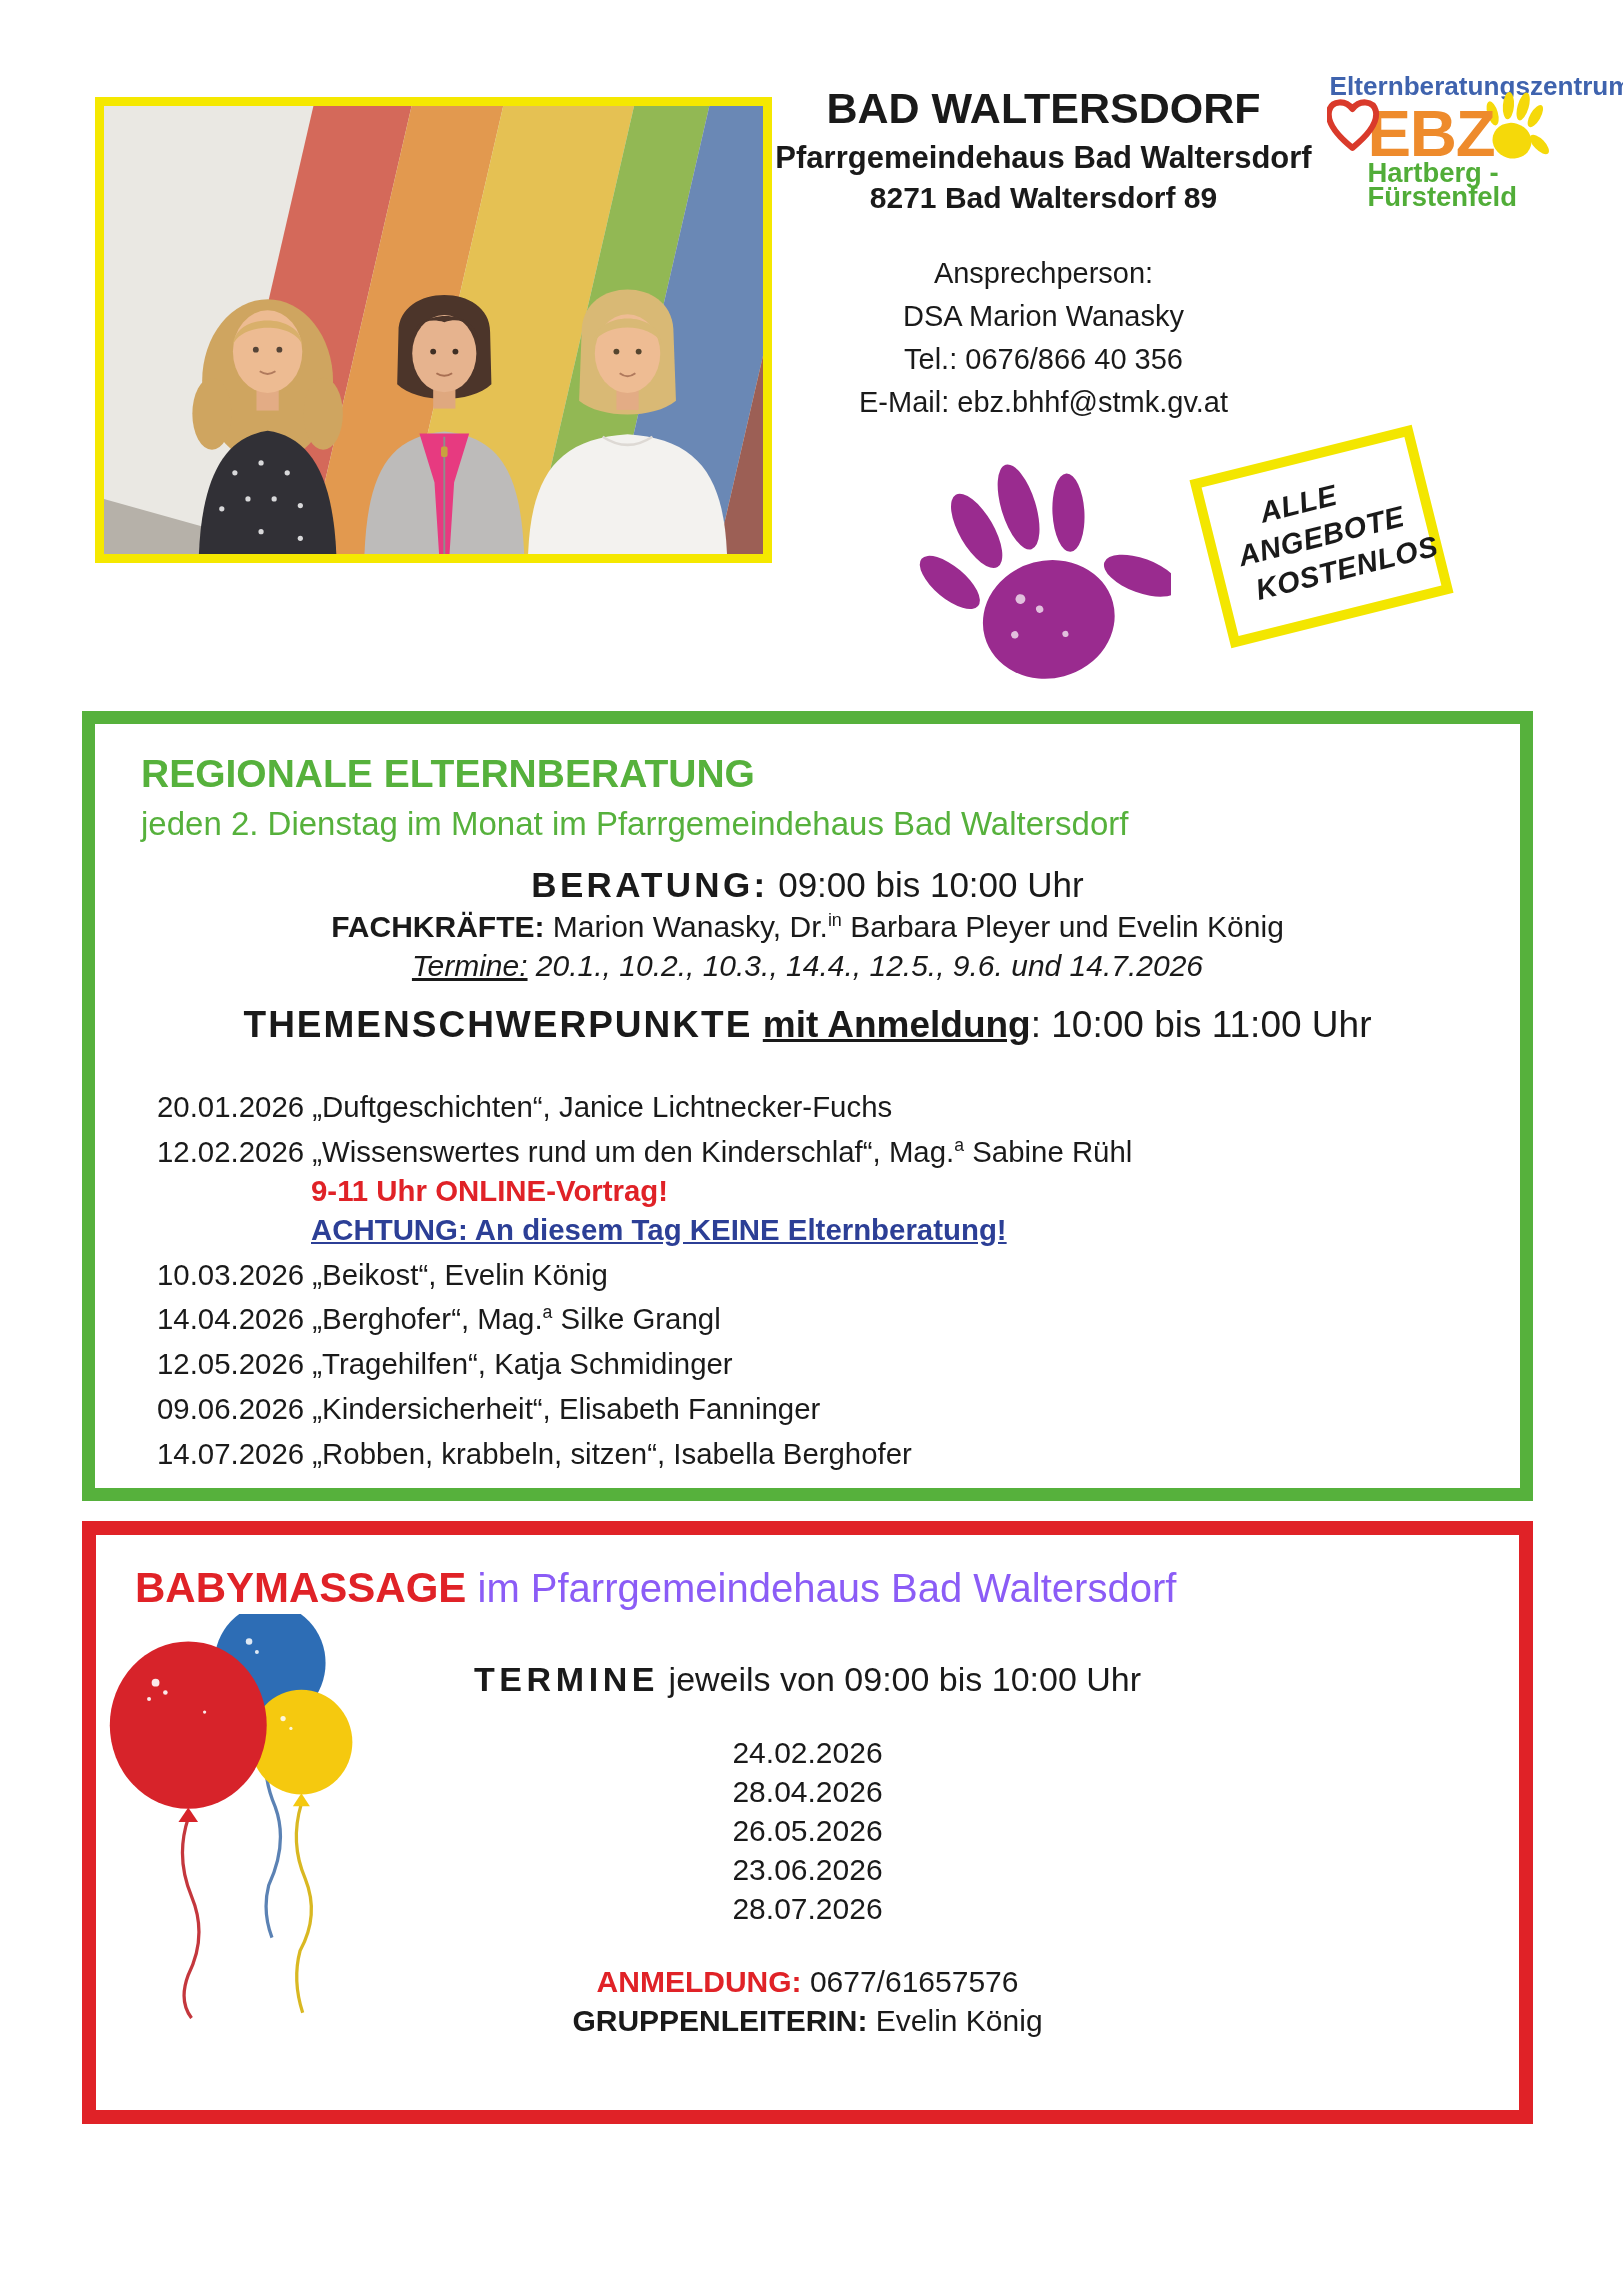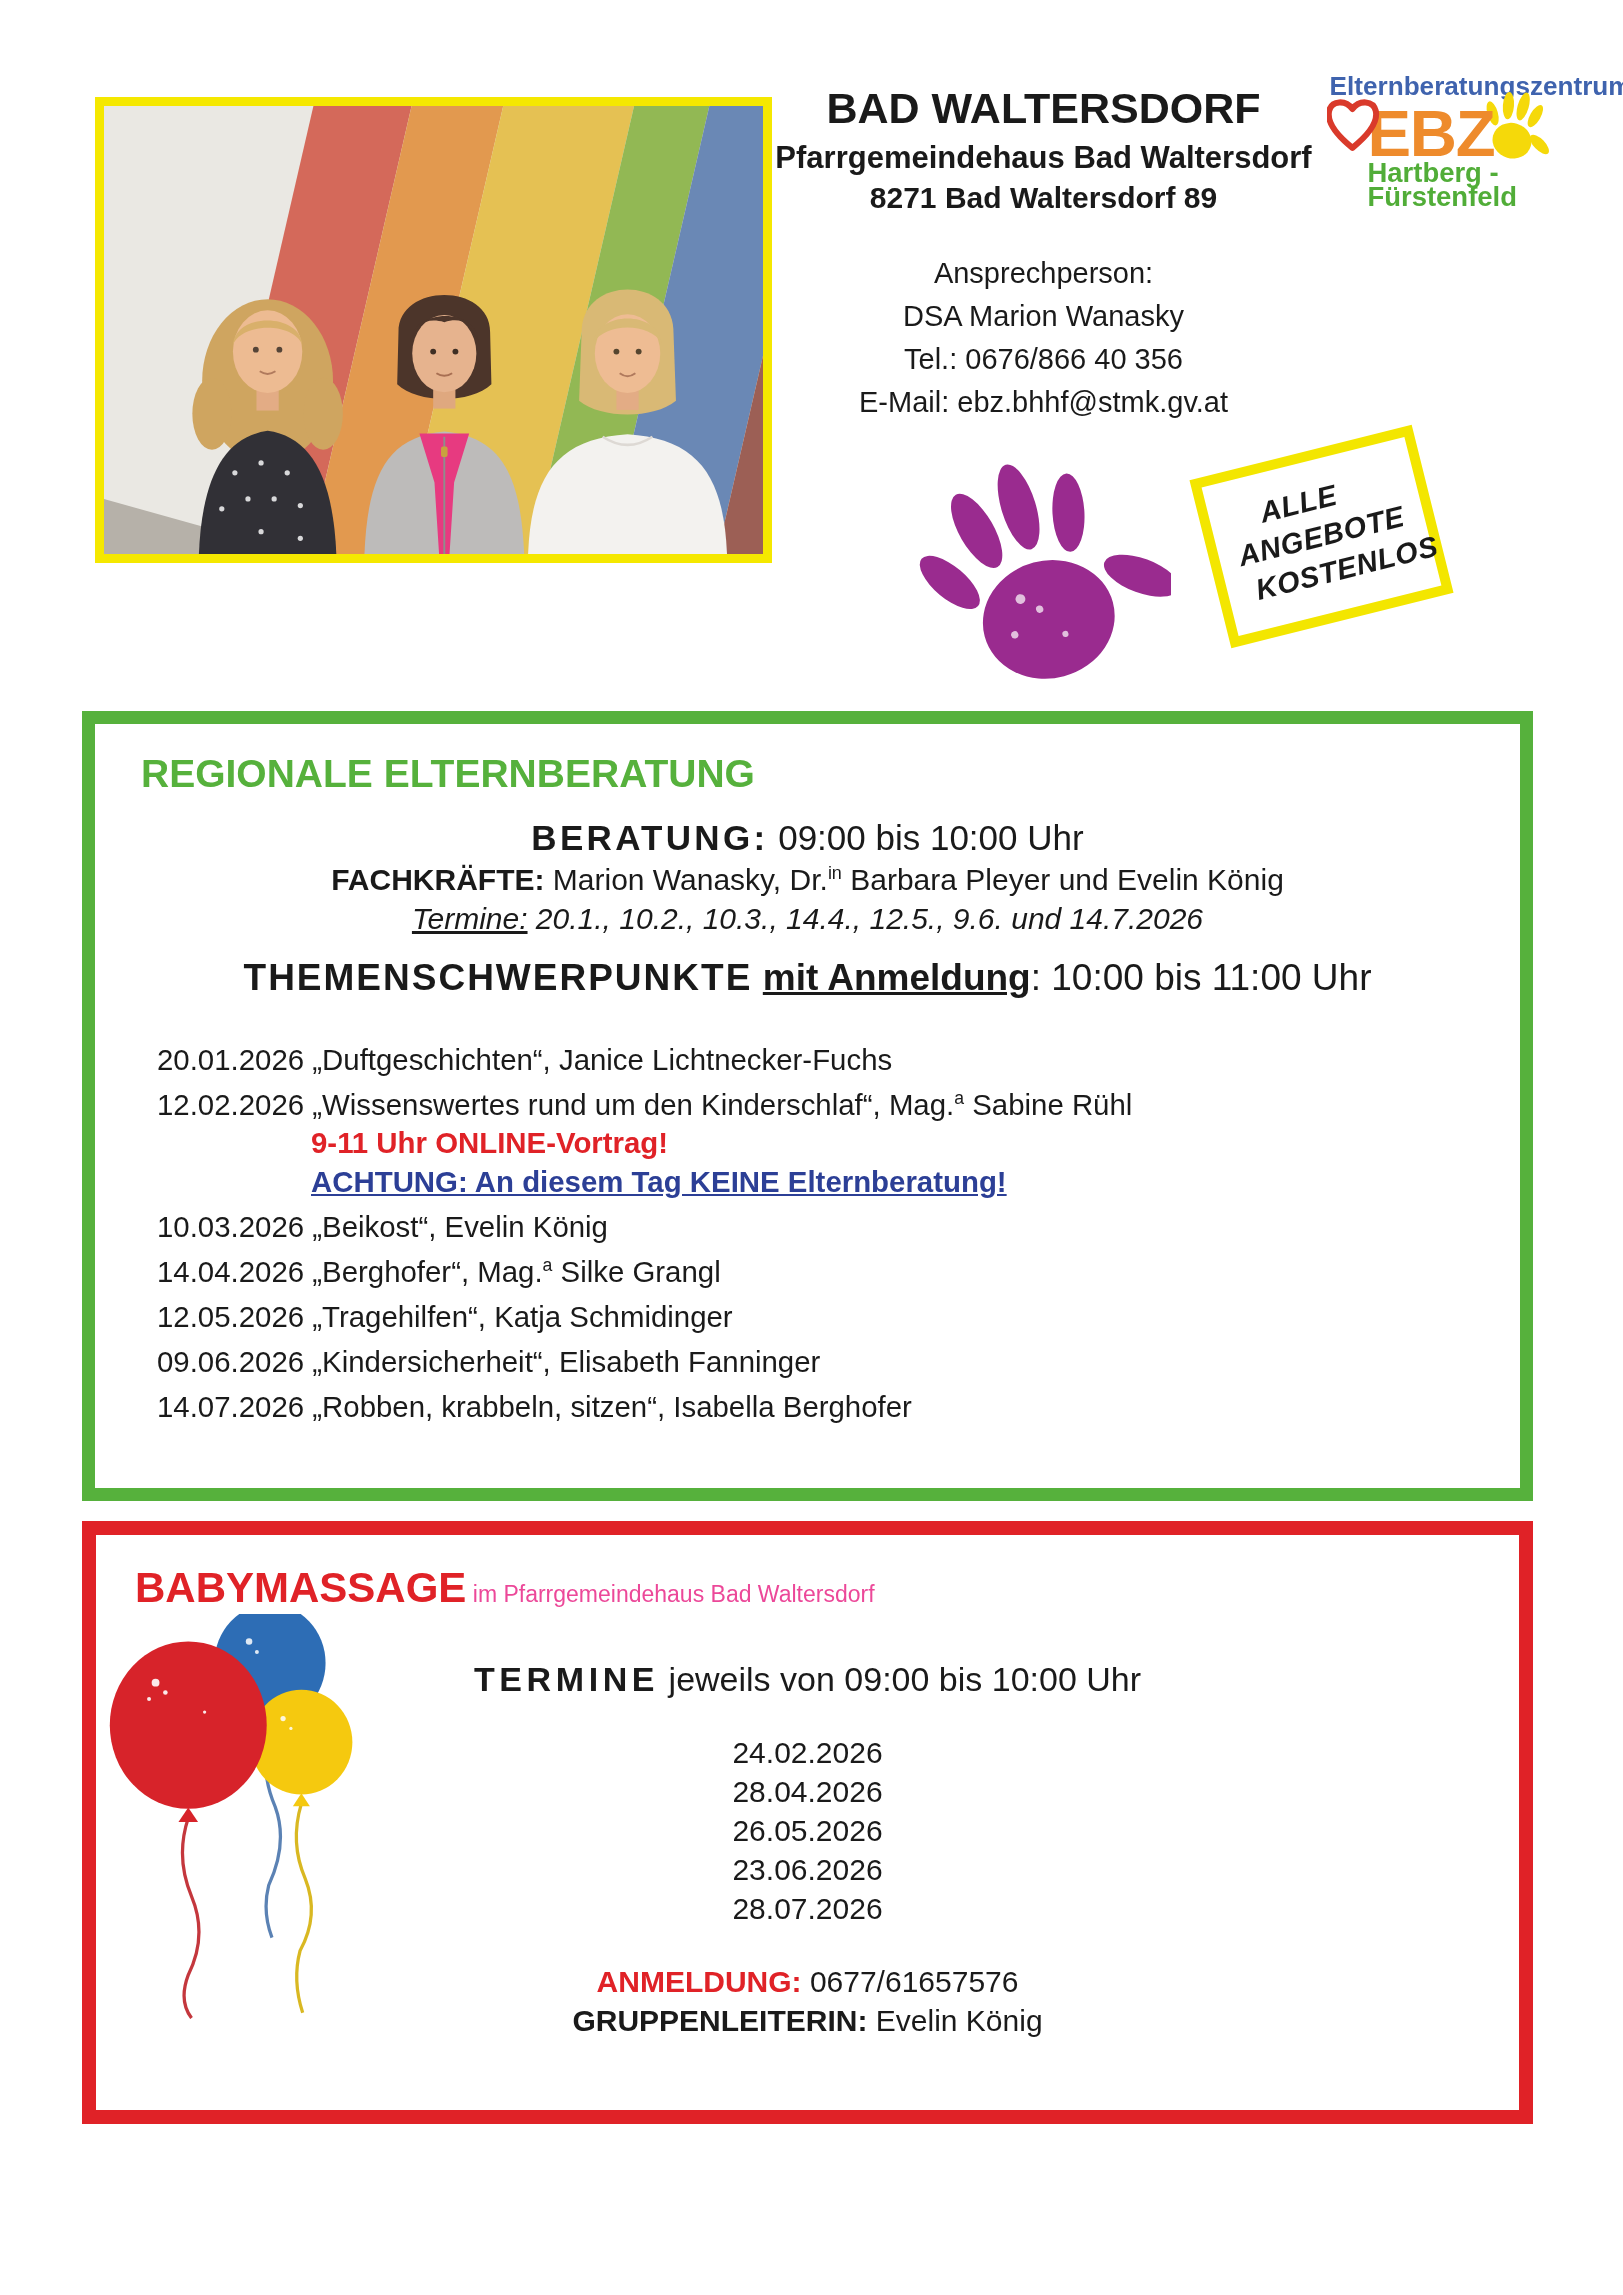--- a/index.html
+++ b/index.html
@@ -57,21 +57,21 @@
   .note-red{color:#e02227;font-weight:700;margin-left:154px;}
   .note-blue{color:#2c3f96;font-weight:700;margin-left:154px;
     text-decoration:underline;}
   sup{font-size:60%;vertical-align:super;}
 
   
   .red-box{left:82px;top:1521px;width:1451px;height:603px;
     border:14.4px solid #e02227;box-sizing:border-box;background:#fff;}
   .rb-title{margin:29px 0 0 39px;}
   .rb-title .big{color:#e02227;font-size:42px;font-weight:700;}
-  .rb-title .rest{color:#ec4899;font-size:23px;}
+  .rb-title .rest{color:#8b5cf6;font-size:40px;}
   .balloons{left:3.9px;top:79px;width:340px;height:406px;}
   .rb-termine{text-align:center;margin-top:48px;font-size:34px;}
   .rb-termine .lbl{font-weight:700;letter-spacing:4.6px;}
   .rb-dates{text-align:center;margin-top:34px;font-size:30px;line-height:39px;}
   .rb-anm{text-align:center;margin-top:37px;font-size:30px;}
   .rb-anm .lbl{color:#e02227;font-weight:700;}
   .rb-grp{text-align:center;margin-top:5.2px;font-size:30px;}
   .rb-grp .lbl{font-weight:700;}
 </style>
 </head>
@@ -197,20 +197,21 @@
 </div>
 
 <div class="abs badge">
   <div class="badge-line l1">ALLE</div>
   <div class="badge-line l2">ANGEBOTE</div>
   <div class="badge-line l3">KOSTENLOS</div>
 </div>
 
 <div class="abs green-box">
   <div class="gb-title">REGIONALE ELTERNBERATUNG</div>
+  <div class="gb-sub">jeden 2. Dienstag im Monat im Pfarrgemeindehaus Bad Waltersdorf</div>
 
   <div class="center-line beratung">
     <span class="lbl">BERATUNG:</span><span> 09:00 bis 10:00 Uhr</span>
   </div>
   <div class="center-line fach">
     <span class="lbl">FACHKRÄFTE:</span><span> Marion Wanasky, Dr.</span><sup>in</sup><span> Barbara Pleyer und Evelin König</span>
   </div>
   <div class="center-line termine">
     <span class="lbl">Termine:</span><span> 20.1., 10.2., 10.3., 14.4., 12.5., 9.6. und 14.7.2026</span>
   </div>

